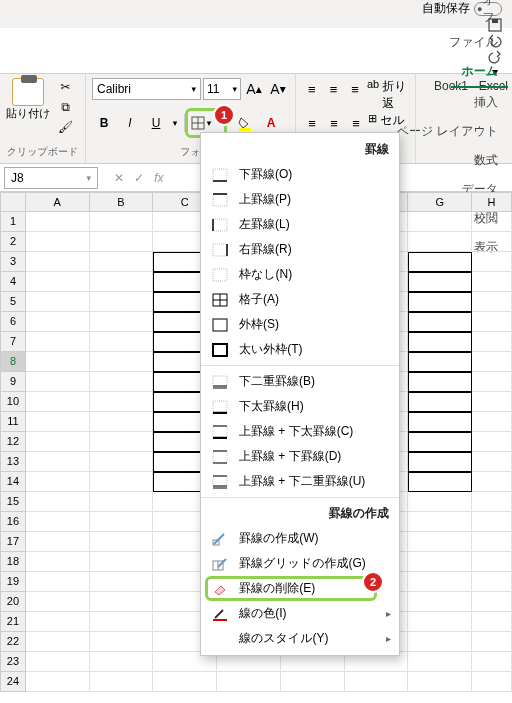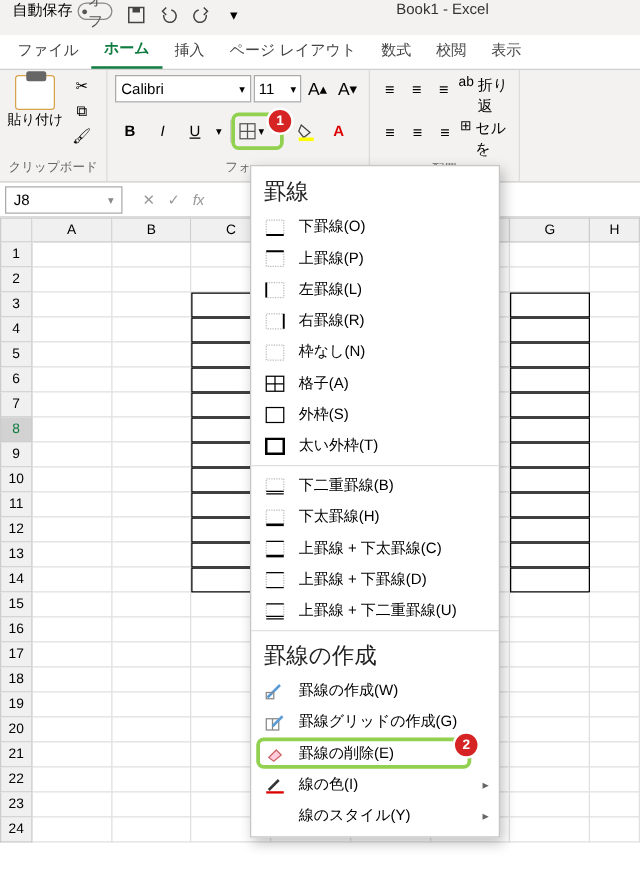--- a/index.html
+++ b/index.html
@@ -1,25 +1,25 @@
 <!DOCTYPE html>
 <html><head>
 <meta charset="utf-8">
 <style>
 * { margin: 0; padding: 0; box-sizing: border-box; font-family: "Yu Gothic UI", "Meiryo", sans-serif; font-size: 12px; }
 body { width: 512px; height: 703px; background: #fff; overflow: hidden; position: relative; }
 
-.titlebar { height: 28px; background: #f3f2f1; display: flex; align-items: flex-start; padding: 0 4px; }
+.titlebar { height: 28px; background: #f3f2f1; display: flex; align-items: flex-end; padding: 0 4px; flex-direction: column; }
 .autosave { display: flex; align-items: center; gap: 4px; padding: 0 6px; font-size: 11px; }
 .toggle { width: 28px; height: 14px; border: 1px solid #888; border-radius: 8px; display: flex; align-items: center; padding: 0 2px; font-size: 9px; color: #555; justify-content: flex-end; }
 .tb-btn { width: 26px; height: 24px; display: flex; align-items: center; justify-content: center; }
 .tb-sep { width: 1px; height: 18px; background: #ccc; margin: 0 2px; }
 .doc-title { flex: 1; text-align: center; font-size: 12px; color: #333; }
 
-.tabs { height: 28px; background: #fff; display: flex; align-items: flex-end; padding: 0 4px; border-bottom: 1px solid #d0d0d0; }
+.tabs { height: 46px; background: #fff; display: flex; align-items: flex-end; padding: 0 4px; border-bottom: 1px solid #d0d0d0; flex-direction: column; }
 .tab { padding: 6px 10px; font-size: 12px; color: #444; }
 .tab.active { color: #107c41; border-bottom: 2px solid #107c41; font-weight: 600; }
 
 .ribbon { height: 90px; background: #f3f2f1; display: flex; border-bottom: 1px solid #d0d0d0; }
 .group { padding: 4px 6px; border-right: 1px solid #dcdcdc; display: flex; flex-direction: column; justify-content: space-between; }
 .group-label { font-size: 10px; color: #666; text-align: center; }
 .clipboard { width: 86px; }
 .paste { display: flex; flex-direction: column; align-items: center; }
 .paste-icon { width: 32px; height: 28px; background: #fff; border: 1px solid #d6a24a; border-radius: 3px; position: relative; }
 .paste-icon::before { content: ""; position: absolute; top: -4px; left: 8px; width: 16px; height: 8px; background: #666; border-radius: 2px; }
@@ -49,21 +49,21 @@
 .ch { width: 64px; border: 1px solid #ccc; border-left: none; background: #f0f0f0; text-align: center; line-height: 18px; font-size: 11px; }
 .ch:last-child { width: 40px; }
 .row { display: flex; height: 20px; }
 .rh { width: 26px; border: 1px solid #ccc; border-top: none; background: #f0f0f0; text-align: center; line-height: 18px; font-size: 11px; }
 .rh.sel { background: #d2d2d2; color: #107c41; }
 .cell { width: 64px; border-right: 1px solid #e0e0e0; border-bottom: 1px solid #e0e0e0; }
 .cell:last-child { width: 40px; }
 .bordered { border: 1px solid #000 !important; }
 
 .menu { position: absolute; left: 200px; top: 132px; width: 200px; background: #fff; border: 1px solid #c6c6c6; box-shadow: 2px 4px 10px rgba(0,0,0,0.25); padding: 4px 0; z-index: 10; }
-.menu-title { padding: 4px 10px; font-weight: 400; font-size: 18px; color: #222; }
+.menu-title { padding: 4px 10px; font-weight: 700; font-size: 12px; color: #222; text-align: right; }
 .menu-item { display: flex; align-items: center; padding: 4px 10px; gap: 10px; font-size: 12px; position: relative; }
 .mi-icon { width: 18px; height: 16px; display: flex; align-items: center; justify-content: center; flex-shrink: 0; }
 .hilite { position: absolute; left: 4px; right: 22px; top: 0; bottom: 0; border: 3px solid #92d050; border-radius: 6px; }
 .hilite .badge2 { position: absolute; right: -10px; top: -8px; width: 22px; height: 22px; background: #d62424; color: #fff; border-radius: 50%; display: flex; align-items: center; justify-content: center; font-size: 11px; font-weight: bold; border: 2px solid #fff; }
 .chev { position: absolute; right: 8px; color: #666; font-size: 10px; }
 .sep { height: 1px; background: #e0e0e0; margin: 3px 0; }
 
 svg { display: block; }
 </style>
 </head>
@@ -95,20 +95,21 @@
   <div class="tb-btn">▾</div>
   <div class="doc-title">Book1 - Excel</div>
 </div>
 
 <div class="tabs">
   <div class="tab">ファイル</div>
   <div class="tab active">ホーム</div>
   <div class="tab">挿入</div>
   <div class="tab">ページ レイアウト</div>
   <div class="tab">数式</div>
+  <div class="tab">データ</div>
   <div class="tab">校閲</div>
   <div class="tab">表示</div>
 </div>
 
 <div class="ribbon">
   <div class="group clipboard">
     <div style="display:flex">
       <div class="paste">
         <div class="paste-icon"></div>
         <span style="font-size:11px">貼り付け</span>

